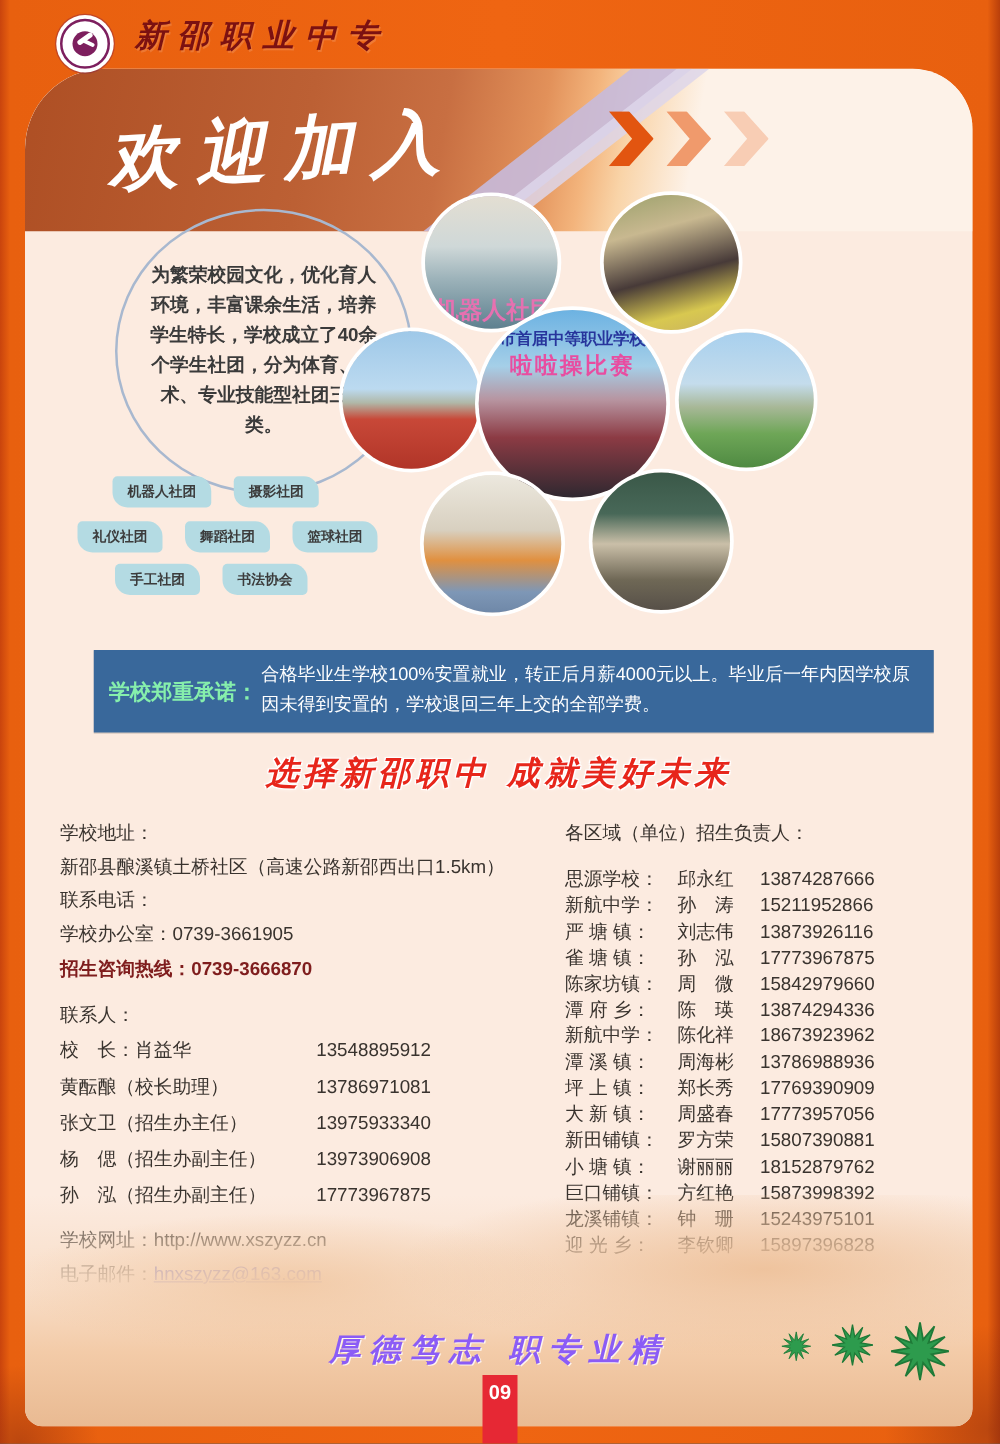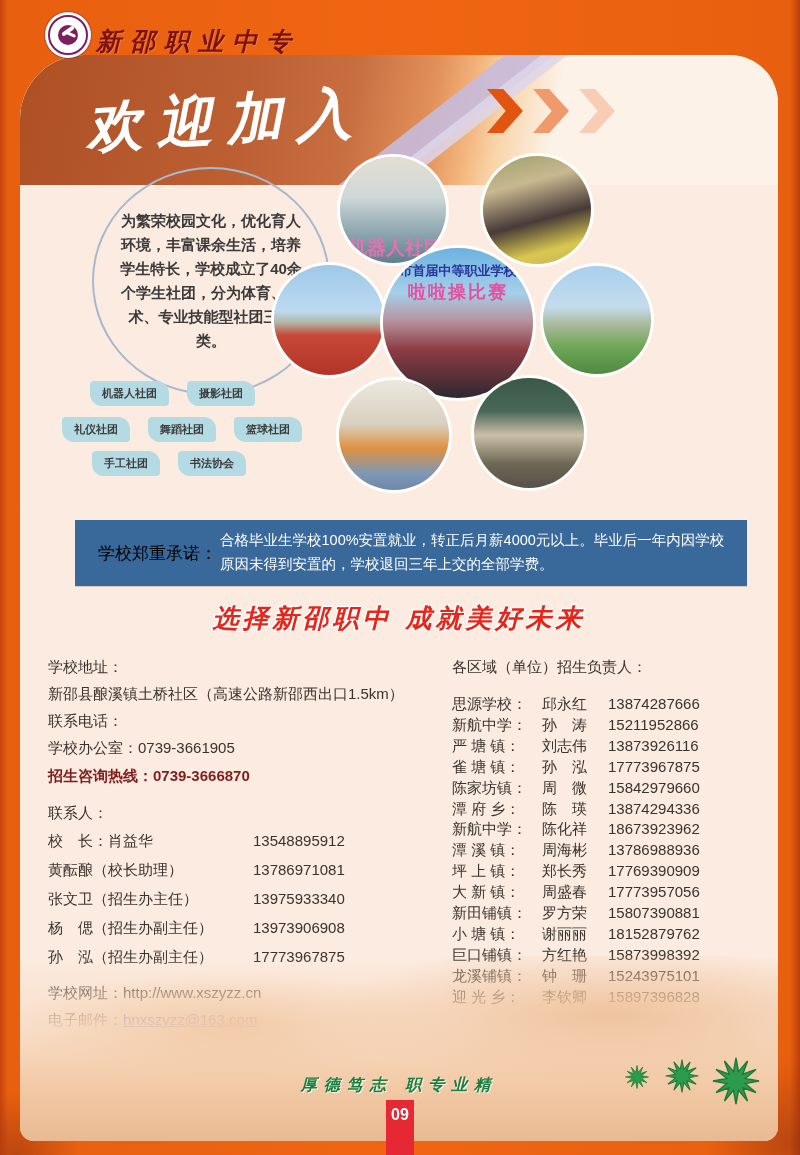--- a/index.html
+++ b/index.html
@@ -3,21 +3,21 @@
 <meta charset="utf-8">
 <style>
   html,body{margin:0;padding:0;background:#555;}
   .page{position:relative;width:800px;height:1155px;margin:0 auto;overflow:hidden;
     font-family:"Liberation Sans",sans-serif;
     background:
       radial-gradient(circle 90px at 2% 100%, rgba(150,50,15,.55), rgba(150,50,15,0) 70%),
       radial-gradient(circle 120px at 99% 99%, rgba(140,45,15,.5), rgba(140,45,15,0) 70%),
       linear-gradient(90deg,#c9440d 0,#e8600f 8px,#ef6512 50%,#e8600f calc(100% - 10px),#b93f0b 100%);}
   
-  .brand-row{position:absolute;left:45px;top:12px;display:flex;align-items:flex-end;gap:5px;z-index:30;}
+  .brand-row{position:absolute;left:45px;top:12px;display:flex;align-items:flex-start;gap:17px;z-index:30;}
   .logo{width:46px;height:46px;border-radius:50%;background:#fff;display:flex;align-items:center;justify-content:center;box-shadow:0 0 0 1px rgba(120,20,80,.35);}
   .logo-inner{width:36px;height:36px;border-radius:50%;border:2px solid #7d1f5e;display:flex;align-items:center;justify-content:center;}
   .logo-glyph{width:20px;height:20px;border-radius:50%;background:#7d1f5e;position:relative;}
   .logo-glyph::after{content:"";position:absolute;left:3px;top:4px;width:14px;height:4px;background:#fff;border-radius:3px;transform:rotate(-35deg);}
   .logo-glyph::before{content:"";position:absolute;left:8px;top:8px;width:10px;height:3px;background:#fff;border-radius:2px;transform:rotate(25deg);}
   .school-name{font-family:"DejaVu Serif",serif;font-style:italic;font-weight:bold;font-size:25px;color:#7c1111;letter-spacing:9px;text-shadow:1px 1px 0 rgba(255,255,255,.15);}
   
   .sheet{position:absolute;left:20px;right:22px;top:55px;bottom:14px;background:#fcebe0;border-radius:64px 48px 14px 14px;overflow:hidden;}
   
   .header-band{position:absolute;left:0;top:0;right:0;height:130px;border-radius:64px 48px 0 0;overflow:hidden;
@@ -49,21 +49,21 @@
   .center-banner .l1{font-size:13px;font-weight:bold;color:#27359c;}
   .center-banner .l2{font-size:18px;font-weight:bold;color:#e84da0;letter-spacing:2px;}
   
   .club-row{position:absolute;display:flex;gap:18px;}
   .club-row-0{left:70px;top:326px;}
   .club-row-1{left:42px;top:362px;}
   .club-row-2{left:72px;top:396px;}
   .club-tag{background:#b4dbe3;color:#3c3c3c;font-size:11px;font-weight:bold;padding:5px 12px;border-radius:4px 12px 4px 12px;white-space:nowrap;}
   
   .promise-banner{position:absolute;left:55px;top:465px;width:672px;height:66px;background:#39689b;display:flex;align-items:center;box-shadow:0 1px 0 rgba(0,0,0,.15);}
-  .promise-label{flex:0 0 122px;padding-left:23px;color:#000000;font-size:17px;font-weight:normal;}
+  .promise-label{flex:0 0 122px;padding-left:12px;color:#86efac;font-size:17px;font-weight:bold;}
   .promise-text{flex:1;color:#fff;font-size:14.5px;line-height:1.65;padding-right:10px;}
   
   .slogan{position:absolute;left:0;right:0;top:546px;text-align:center;font-family:"DejaVu Serif",serif;font-style:italic;font-weight:bold;font-size:26px;letter-spacing:4px;color:#e7261b;
     text-shadow:-1px -1px 0 #fff,1px -1px 0 #fff,-1px 1px 0 #fff,1px 1px 0 #fff,0 0 4px #fff;}
   
   .left-col{position:absolute;left:28px;top:598px;width:400px;font-size:15px;color:#39332e;}
   .left-col .line{line-height:27px;}
   .hotline{color:#7f1d1d;font-weight:bold;line-height:30px !important;}
   .gap-sm{height:8px;}
   .person-row{display:flex;line-height:29px;}
@@ -83,21 +83,21 @@
       radial-gradient(ellipse 420px 100px at 78% 32%, rgba(236,188,146,.8), rgba(236,188,146,0) 70%),
       linear-gradient(180deg, rgba(252,235,224,0) 0%, rgba(248,221,198,.9) 40%, #f3cba8 68%, #eab audience 0) ;
     background:
       radial-gradient(ellipse 320px 80px at 28% 38%, rgba(240,198,160,.8), rgba(240,198,160,0) 70%),
       radial-gradient(ellipse 420px 100px at 78% 32%, rgba(236,188,146,.8), rgba(236,188,146,0) 70%),
       linear-gradient(180deg, rgba(252,235,224,0) 0%, rgba(248,221,198,.9) 40%, #f3cba8 68%, #e9b astratto 100%);
     background:
       radial-gradient(ellipse 320px 80px at 28% 38%, rgba(240,198,160,.8), rgba(240,198,160,0) 70%),
       radial-gradient(ellipse 420px 100px at 78% 32%, rgba(236,188,146,.8), rgba(236,188,146,0) 70%),
       linear-gradient(180deg, rgba(252,235,224,0) 0%, rgba(248,221,198,.9) 40%, #f3cba8 68%, #e9ba92 100%);}
-  .motto{position:absolute;left:0;right:0;bottom:45px;text-align:center;font-family:"DejaVu Serif",serif;font-style:italic;font-weight:bold;font-size:16px;letter-spacing:7px;color:#15803d;text-shadow:1px 1px 0 rgba(255,255,255,.8);}
+  .motto{position:absolute;left:0;right:0;bottom:45px;text-align:center;font-family:"DejaVu Serif",serif;font-style:italic;font-weight:bold;font-size:25px;letter-spacing:7px;color:#8b5cf6;text-shadow:1px 1px 0 rgba(255,255,255,.8);}
   .star{position:absolute;}
   .star svg{display:block;}
   .star-1{left:605px;bottom:52px;}
   .star-2{left:645px;bottom:48px;}
   .star-3{left:692px;bottom:36px;}
   
   .page-tab{position:absolute;left:386px;top:1100px;width:28px;height:55px;background:#e62834;z-index:40;text-align:center;}
   .page-tab span{display:inline-block;margin-top:6px;color:#ffffff;font-size:16px;font-weight:bold;}
 </style>
 </head>

